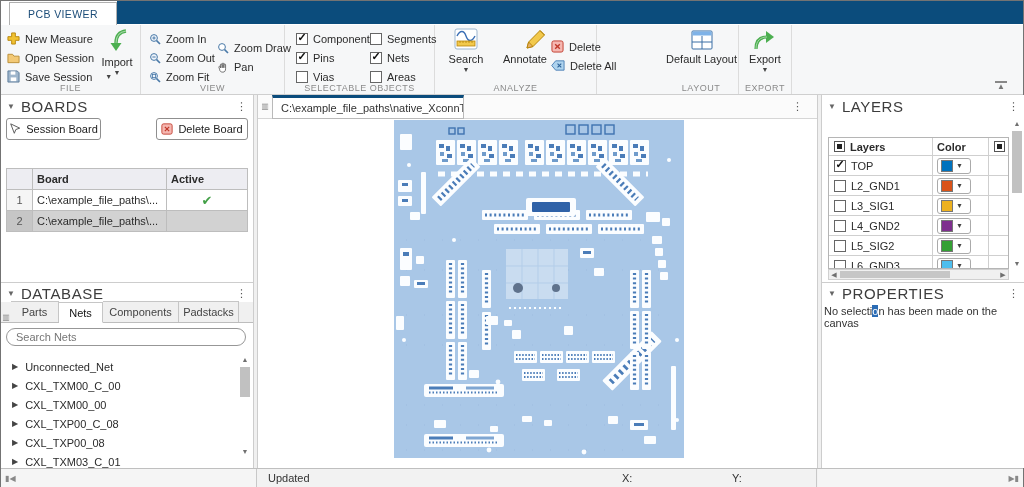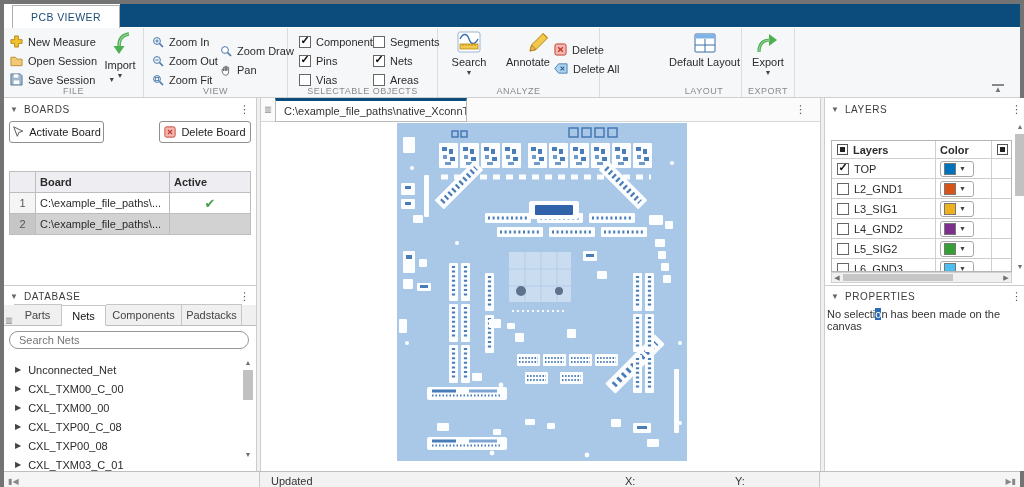--- a/index.html
+++ b/index.html
@@ -1,18 +1,18 @@
 <!DOCTYPE html>
 <html><head>
 <meta charset="utf-8">
 <style>
   * { margin:0; padding:0; box-sizing:border-box; }
   html,body { width:1024px; height:487px; }
   body { font-family:"Liberation Sans", sans-serif; font-size:11px; color:#2b2b2b; background:#fff; overflow:hidden; }
-  .app { position:relative; width:1024px; height:487px; border:4px solid #737373; background:#fff; }
+  .app { position:relative; width:1024px; height:487px; border:1px solid #737373; background:#fff; }
 
   
   .titlebar { position:absolute; left:0; top:0; width:100%; height:24px; background:#fff; }
   .titlebar .navy { position:absolute; left:116px; top:0; right:0; height:23px; background:#0b4c7c; }
   .app-tab { position:absolute; left:8px; top:1px; width:108px; height:23px; background:#fff; border:1px solid #b0b0b0; border-bottom:none; display:flex; align-items:center; justify-content:center; font-size:10.5px; color:#1b4c78; letter-spacing:.4px; }
 
   
   .ribbon { position:absolute; left:0; top:24px; width:100%; height:70px; background:#f6f7f8; border-bottom:1px solid #cfcfcf; }
   .rsec { position:absolute; top:0; height:100%; border-right:1px solid #dcdcdc; }
   .rsec .seclabel { position:absolute; bottom:1px; left:0; right:0; text-align:center; font-size:9px; color:#8a8a8a; letter-spacing:.5px; }
@@ -30,21 +30,21 @@
 
   
   .main { position:absolute; left:0; top:94px; width:100%; height:373px; }
   .panel-left  { position:absolute; left:0; top:0; width:252px; height:100%; background:#fff; }
   .vsplit1 { position:absolute; left:252px; top:0; width:5px; height:100%; background:#f0f0f0; border-left:1px solid #cdcdcd; border-right:1px solid #cdcdcd; }
   .center { position:absolute; left:257px; top:0; width:559px; height:100%; background:#fff; }
   .vsplit2 { position:absolute; left:816px; top:0; width:5px; height:100%; background:#f0f0f0; border-left:1px solid #cdcdcd; border-right:1px solid #cdcdcd; }
   .panel-right { position:absolute; left:821px; top:0; width:203px; height:100%; background:#fff; }
 
   .phead { position:absolute; left:0; right:0; height:18px; display:flex; align-items:center; gap:6px; padding:0 6px; background:#fff; }
-  .phead .ptitle { font-size:10px; color:#3c3c3c; letter-spacing:.6px; }
+  .phead .ptitle { font-size:15px; color:#3c3c3c; letter-spacing:.6px; }
   .phead .chev { font-size:8px; color:#666; }
   .phead .kebab { margin-left:auto; color:#555; font-size:11px; cursor:pointer; }
   .hdiv { position:absolute; left:0; right:0; height:1px; background:#cdcdcd; }
 
   
   .btn { position:absolute; height:22px; border:1px solid #8f8f8f; border-radius:3px; background:#fff; display:flex; align-items:center; justify-content:center; gap:5px; font-size:11px; color:#222; cursor:pointer; }
   table.grid { border-collapse:collapse; position:absolute; background:#fff; }
   table.grid td, table.grid th { border:1px solid #bdbdbd; font-size:11px; font-weight:normal; padding:0 4px; height:21px; white-space:nowrap; overflow:hidden; }
   table.grid th { background:#ededf2; font-weight:bold; text-align:left; }
   .numcell { background:#f5f5f5; color:#555; text-align:center; width:26px; }
@@ -327,21 +327,21 @@
         <span class="chev">▼</span>
         <span class="ptitle">BOARDS</span>
         <span class="kebab">⋮</span>
       </div>
       <div class="btn" style="left:5px;top:23px;width:95px;">
         <span class="icon">
             <svg width="12" height="12" viewBox="0 0 14 14">
               <path d="M2 1l4.2 11 1.8-4.4L12.5 6z" fill="#fff" stroke="#555" stroke-width="1.1"></path>
             </svg>
           </span>
-        <span>Activate Board</span>
+        <span>Session Board</span>
       </div>
       <div class="btn" style="left:155px;top:23px;width:92px;">
         <span class="icon">
             <svg width="12" height="12" viewBox="0 0 14 14">
               <rect x="1" y="1" width="12" height="12" rx="2" fill="#f5b7b1" stroke="#c0392b"></rect>
               <path d="M4.5 4.5l5 5M9.5 4.5l-5 5" stroke="#c0392b" stroke-width="1.5"></path>
             </svg>
           </span>
         <span>Delete Board</span>
       </div>

